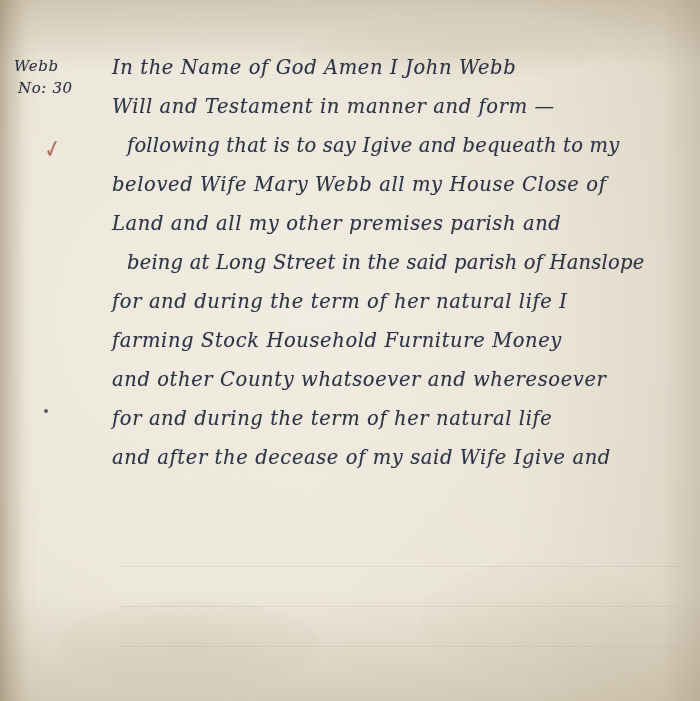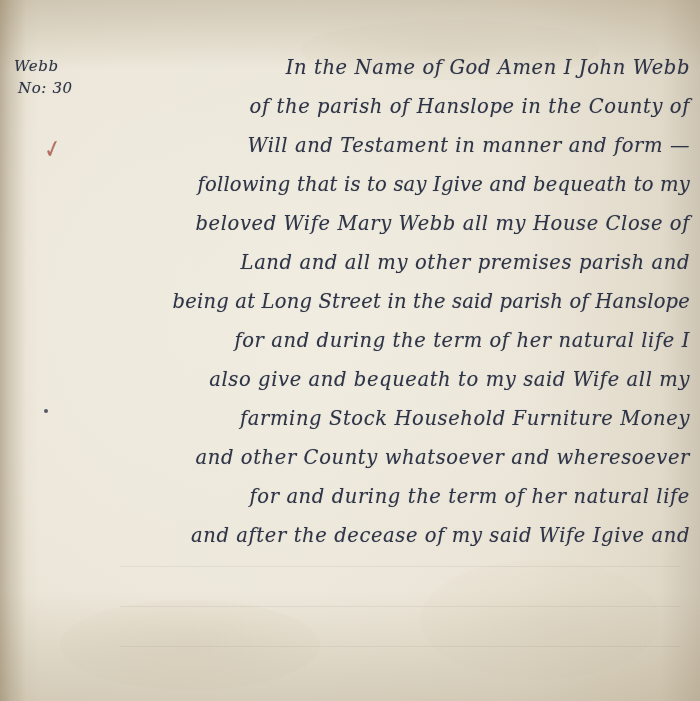--- a/index.html
+++ b/index.html
@@ -104,28 +104,27 @@
     background: #3a3f52;
     border-radius: 50%;
     opacity: 0.85;
   }
 
   .body-block {
     position: absolute;
     left: 112px;
     top: 48px;
     width: 578px;
-    text-align: right;
   }
   .body-block .text-line {
     height: 39px;
     font-size: 19.5px;
     line-height: 39px;
   }
-  .tight { letter-spacing: 0.2px; }
+  .tight { letter-spacing: 0.2px; margin-left: 15px; }
 
   
   .showthrough {
     position: absolute;
     left: 120px;
     right: 20px;
     height: 1px;
     background: rgba(120,110,85,0.10);
     pointer-events: none;
   }
@@ -151,27 +150,25 @@
   <div class="margin-note">
     <div class="script line">Webb</div>
     <div class="script line line2">No: 30</div>
   </div>
 
   <div class="check-mark script">✓</div>
   <div class="ink-dot"></div>
 
   <div class="body-block">
     <div class="script text-line">In the Name of God Amen I John Webb</div>
-    <div class="script text-line">of the parish of Hanslope in the County of</div>
     <div class="script text-line">Will and Testament in manner and form —</div>
     <div class="script text-line tight">following that is to say Igive and bequeath to my</div>
     <div class="script text-line">beloved Wife Mary Webb all my House Close of</div>
     <div class="script text-line">Land and all my other premises parish and</div>
     <div class="script text-line tight">being at Long Street in the said parish of Hanslope</div>
     <div class="script text-line">for and during the term of her natural life I</div>
-    <div class="script text-line">also give and bequeath to my said Wife all my</div>
     <div class="script text-line">farming Stock Household Furniture Money</div>
     <div class="script text-line">and other County whatsoever and wheresoever</div>
     <div class="script text-line">for and during the term of her natural life</div>
     <div class="script text-line">and after the decease of my said Wife Igive and</div>
   </div>
 
 </div>
 
 </body></html>

